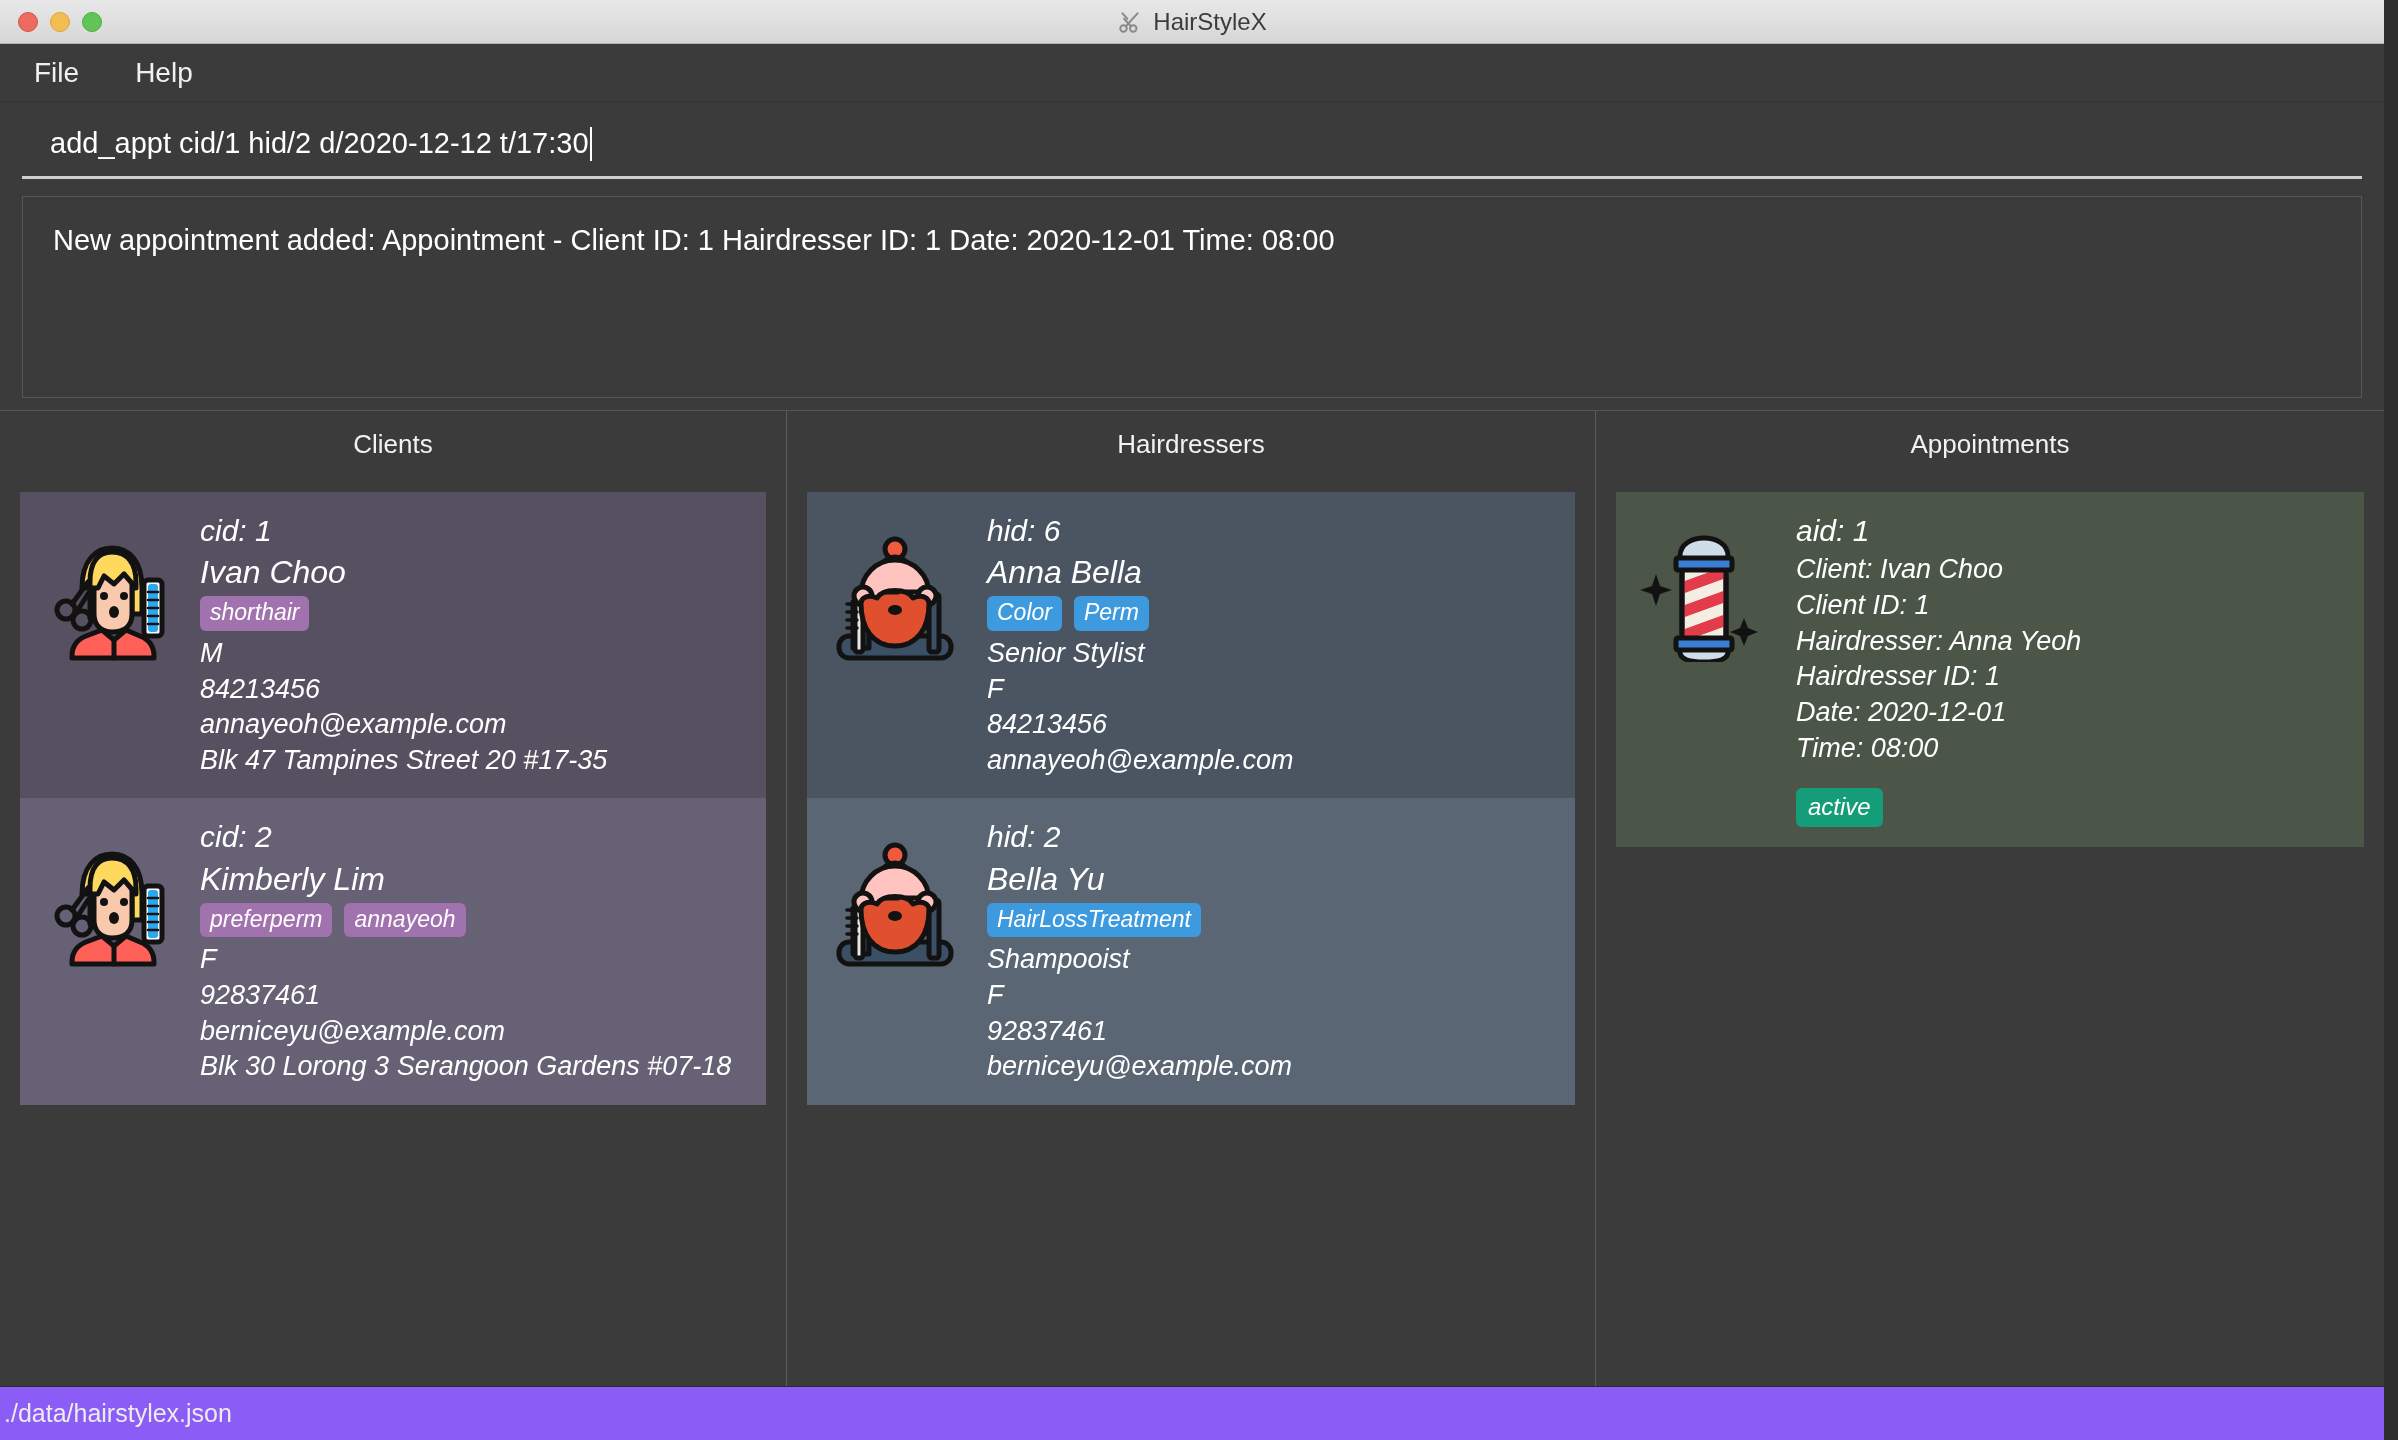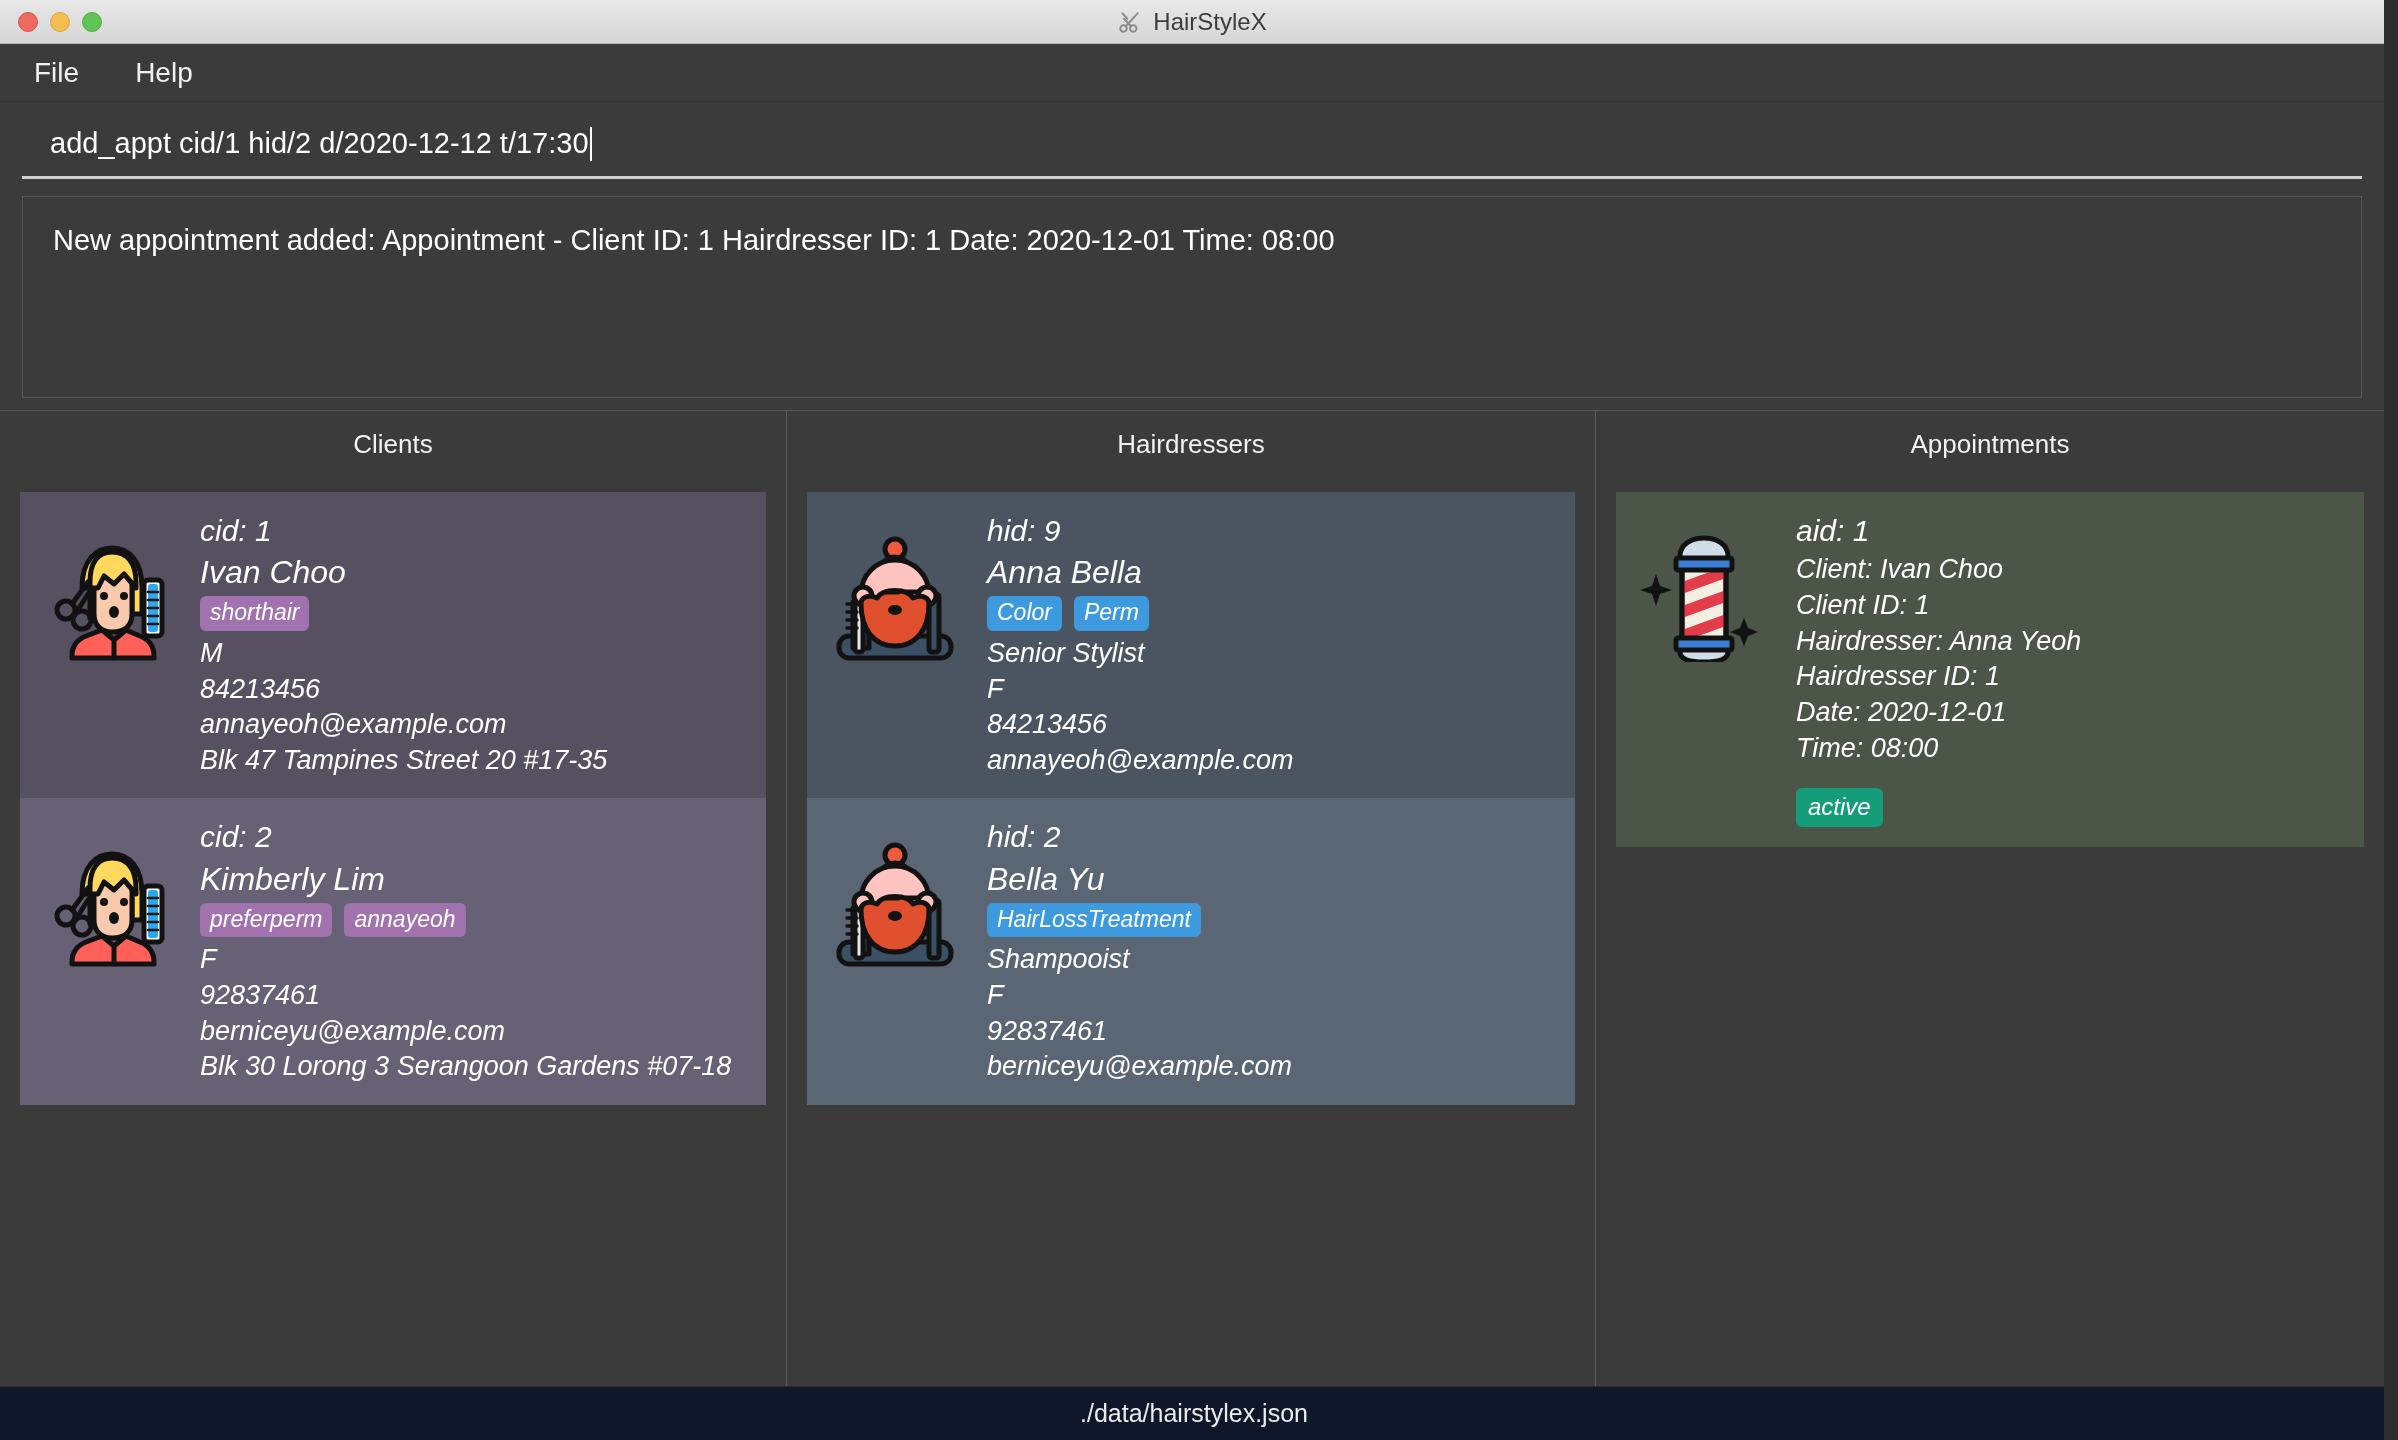--- a/index.html
+++ b/index.html
@@ -83,22 +83,22 @@
   .badge { display: inline-block; font-size: 24px; padding: 5px 12px 6px 12px; border-radius: 6px; background: #159d79; color: #ffffff; margin-top: 22px; }
 
   .client-c1 { background: #565060; }
   .client-c2 { background: #666174; }
   .hair-c1 { background: #4a5561; }
   .hair-c2 { background: #5a6673; }
   .appt-c1 { background: #4b5548; }
 
   
   .statusbar {
-    flex: 0 0 54px; background: #0f172a; border-top: 1px solid #2c2c2c;
-    display: flex; align-items: center; padding-left: 4px; justify-content: center;
+    flex: 0 0 54px; background: #8b5cf6; border-top: 1px solid #2c2c2c;
+    display: flex; align-items: center; padding-left: 4px;
   }
   .status-text { color: #ececec; font-size: 25px; }
 </style>
 </head>
 <body>
 
 <div class="window">
 
   <div class="titlebar">
     <div class="traffic">
@@ -240,21 +240,21 @@
                 <path d="M30 72 C30 66 36 62 46 66 C52 56 76 56 82 66 C92 62 98 66 98 72 C98 96 86 114 64 114 C42 114 30 96 30 72 Z" fill="#e0502e"></path>
                 <path d="M55 60 h12" stroke-width="5"></path>
                 <path d="M61 60 h12" stroke-width="0"></path>
                 <path d="M79 60 h12" stroke-width="0"></path>
                 <path d="M75 60 h12" stroke-width="5"></path>
                 <ellipse cx="64" cy="78" rx="7" ry="5" fill="#121212" stroke="none"></ellipse>
               </g>
             </svg>
           </div>
           <div class="card-fields">
-            <div class="f-id">hid: 9</div>
+            <div class="f-id">hid: 6</div>
             <div class="f-name">Anna Bella</div>
             <div class="tags">
               <span class="tag blue">Color</span>
               <span class="tag blue">Perm</span>
             </div>
             <div class="f-line">Senior Stylist</div>
             <div class="f-line">F</div>
             <div class="f-line">84213456</div>
             <div class="f-line">annayeoh@example.com</div>
           </div>

